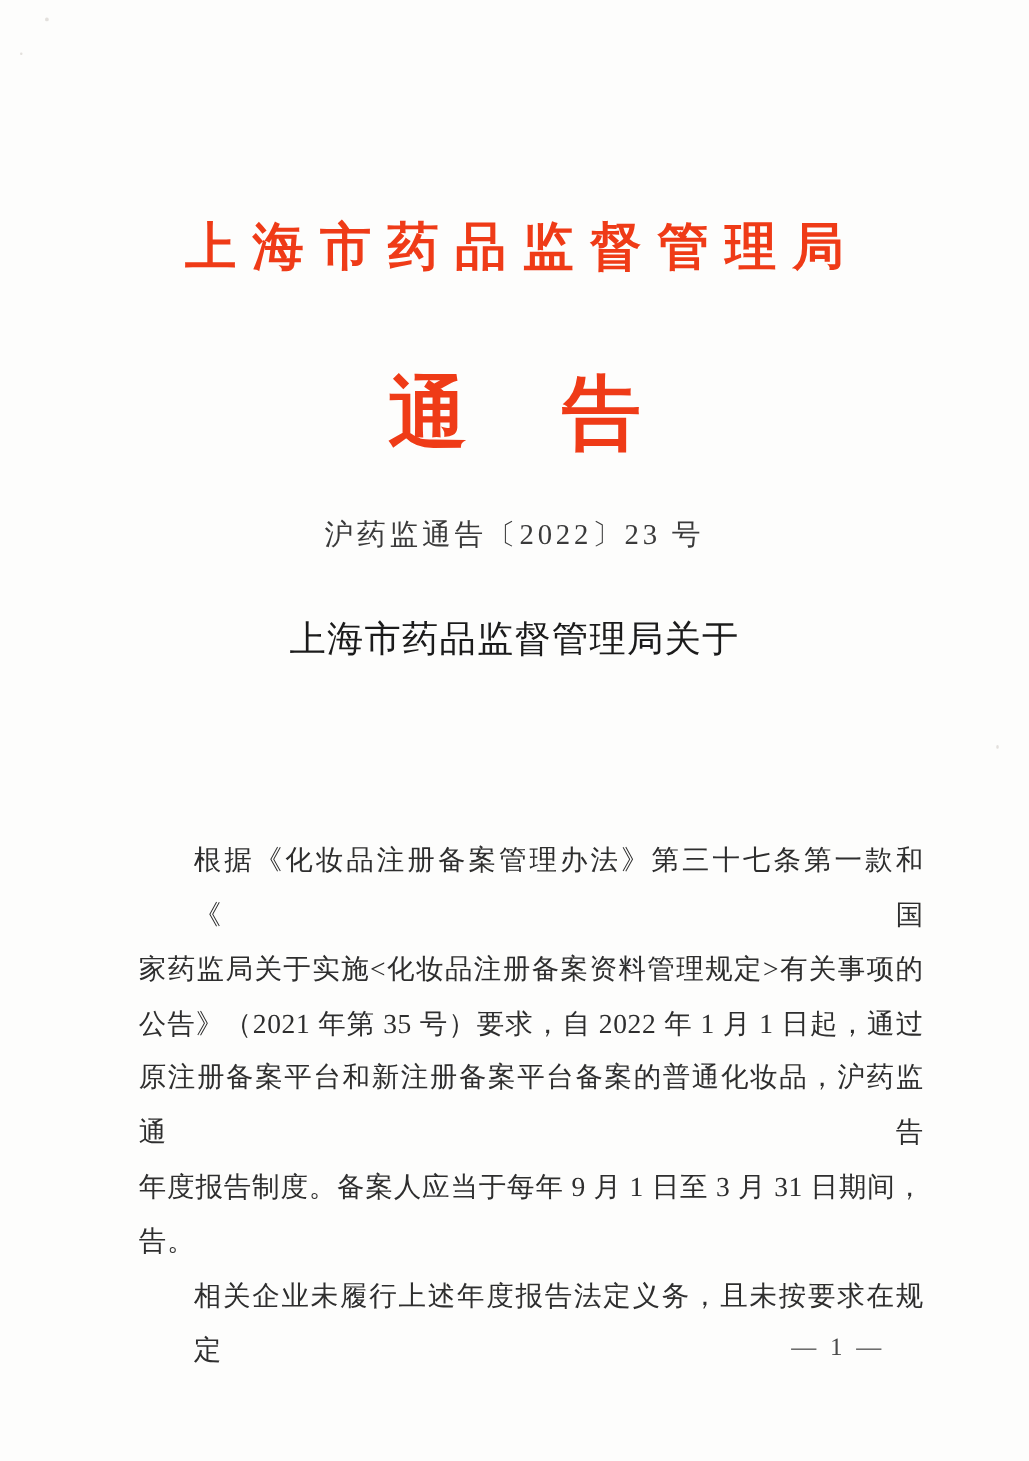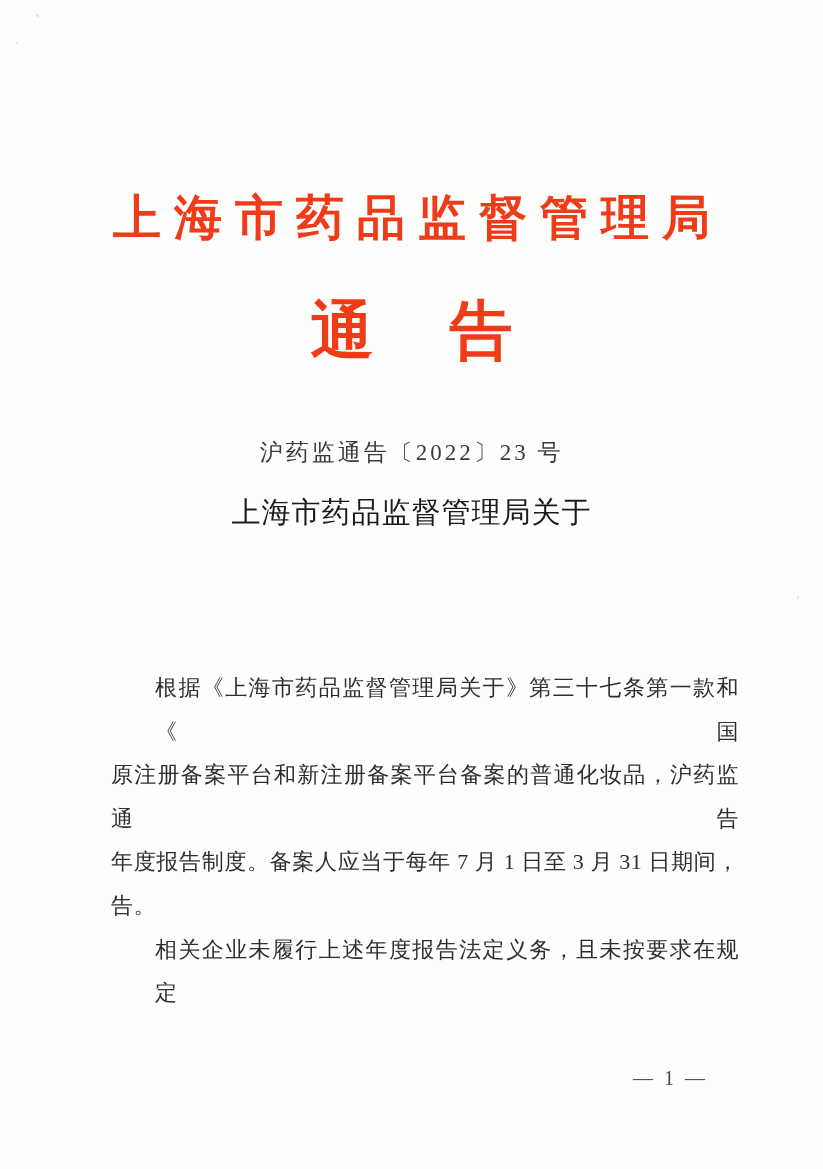--- a/index.html
+++ b/index.html
@@ -12,25 +12,25 @@
     width: 823px;
     height: 1169px;
     margin: 0 auto;
     background: var(--paper, #fdfdfc);
     overflow: hidden;
     font-family: "Liberation Serif", "DejaVu Serif", serif;
   }
   
   .agency {
     position: absolute;
-    top: 192px;
+    top: 175px;
     left: 0;
     width: 100%;
     text-align: center;
-    font-size: 48px;
+    font-size: 41px;
     line-height: 1.1;
     font-weight: bold;
     color: var(--accent-red, #EF3B17);
     letter-spacing: 13px;
     padding-left: 13px; 
     box-sizing: border-box;
     white-space: nowrap;
   }
   
   .notice {
@@ -42,21 +42,21 @@
     justify-content: center;
     gap: 76px;
     font-size: 63px;
     line-height: 1.05;
     font-weight: bold;
     color: var(--accent-red, #EF3B17);
   }
   
   .docnum {
     position: absolute;
-    top: 438px;
+    top: 413px;
     left: 0;
     width: 100%;
     text-align: center;
     font-size: 23px;
     line-height: 1.3;
     color: #3a3a3a;
     letter-spacing: 3px;
   }
   
   .title {
@@ -132,23 +132,25 @@
   </div>
 
   <div class="docnum">沪药监通告〔2022〕23 号</div>
 
   <div class="title">
     <div class="title-line">上海市药品监督管理局关于</div>
   </div>
 
   <div class="body-text">
 
-    <div class="line just indent">根据《上海市药品监督管理局关于》第三十七条第一款和《国</div>
+    <div class="line just indent">根据《化妆品注册备案管理办法》第三十七条第一款和《国</div>
+    <div class="line just">家药监局关于实施&lt;化妆品注册备案资料管理规定&gt;有关事项的</div>
+    <div class="line just">公告》（2021 年第 35 号）要求，自 2022 年 1 月 1 日起，通过</div>
     <div class="line just">原注册备案平台和新注册备案平台备案的普通化妆品，沪药监通告</div>
-    <div class="line just">年度报告制度。备案人应当于每年 7 月 1 日至 3 月 31 日期间，</div>
+    <div class="line just">年度报告制度。备案人应当于每年 9 月 1 日至 3 月 31 日期间，</div>
     <div class="line">告。</div>
 
     <div class="line just indent">相关企业未履行上述年度报告法定义务，且未按要求在规定</div>
 
   </div>
 
   <div class="pageno">— 1 —</div>
 
 </div>
 

